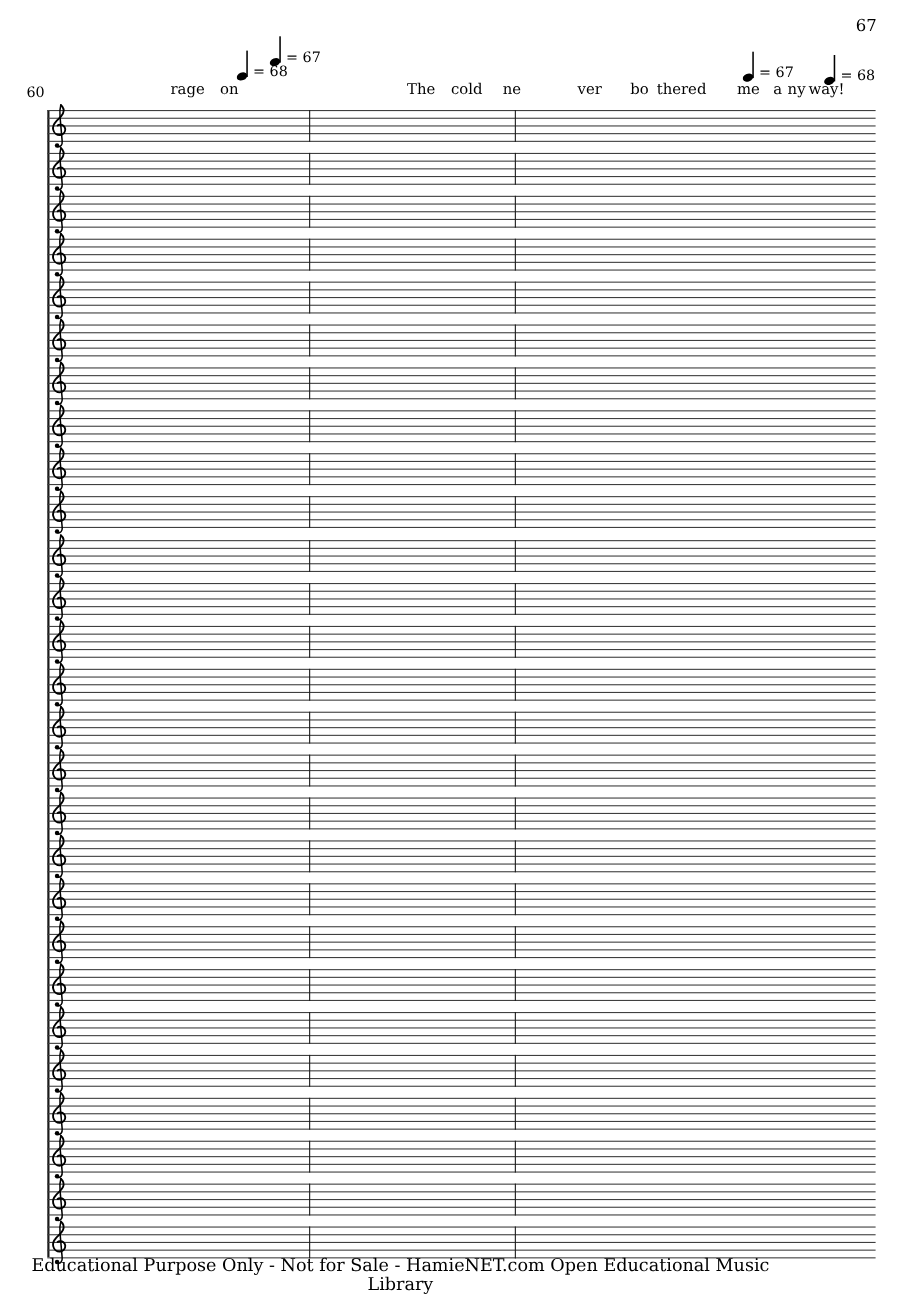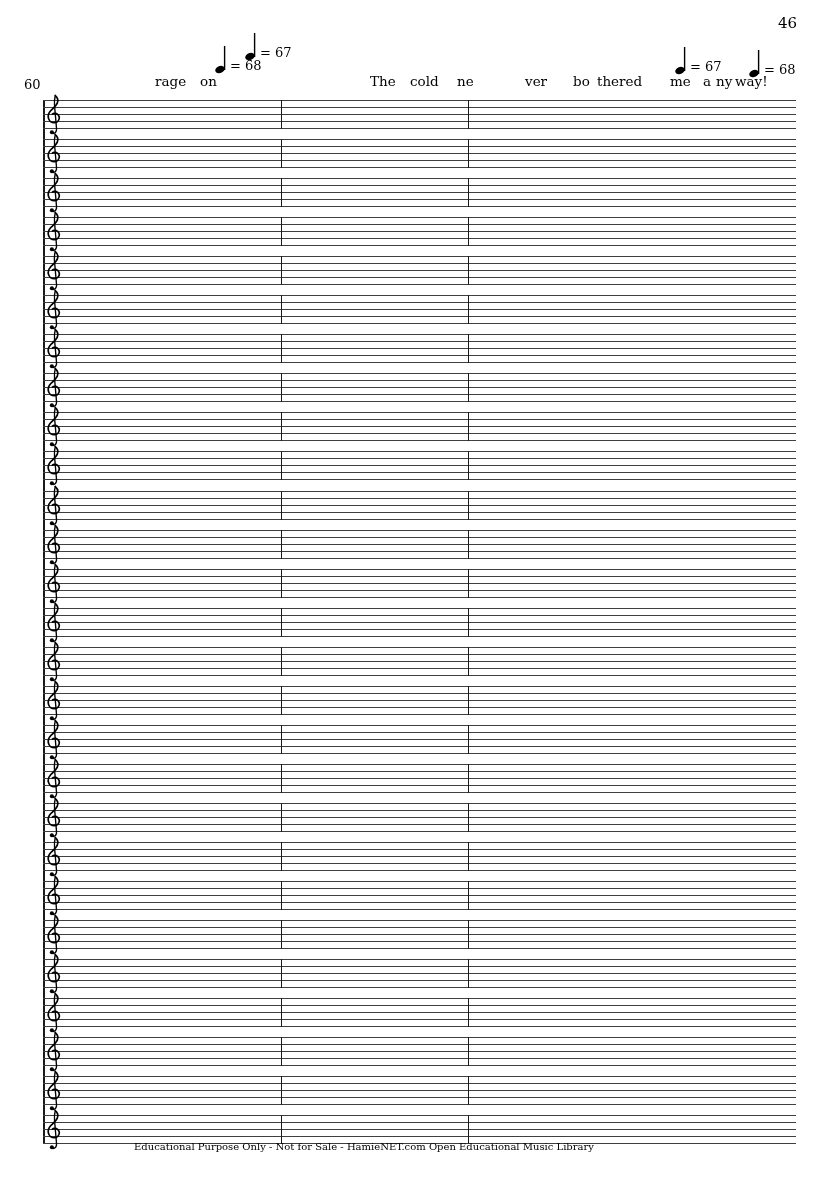--- a/index.html
+++ b/index.html
@@ -27,21 +27,21 @@
   .clef{position:absolute;left:2px;top:-9px;width:18px;height:48px;}
   .lyric-word{
     position:absolute;top:75px;
     font-size:13.5px;line-height:1;white-space:nowrap;
   }
   .tempo-mark{position:absolute;display:flex;align-items:flex-start;}
   .tempo-note{width:12px;height:30px;flex:0 0 auto;}
   .tempo-label{font-size:13px;line-height:1;margin-left:3px;margin-top:15px;white-space:nowrap;}
   .footer{
     position:absolute;left:0;top:1141px;width:728px;
-    text-align:center;font-size:10px;line-height:1.1;
+    text-align:center;font-size:16px;line-height:1.1;
   }
   .svg-defs{position:absolute;width:0;height:0;overflow:hidden;}
 </style>
 </head>
 <body>
 
 <svg class="svg-defs" aria-hidden="true">
   <defs>
     <symbol id="gclef" viewBox="0 0 22 52">
       <path d="M12.6,2.2 C15.4,4.6 16.4,8.4 14.9,11.7 C13.4,15 10,17.4 7.4,20.2 C4.7,23.1 3.4,26.3 4.1,29.5 C4.9,33.2 8.2,35.7 11.8,35.4 C15.3,35.1 17.8,32.2 17.5,29 C17.2,25.8 14.4,23.6 11.4,24 C10.5,24.1 9.7,24.4 9,24.9" fill="none" stroke="#000" stroke-width="2.1" stroke-linecap="round"></path>
@@ -49,21 +49,21 @@
       <circle cx="8.4" cy="47.1" r="2.5" fill="#000"></circle>
     </symbol>
     <symbol id="qnote" viewBox="0 0 12 30">
       <ellipse cx="5" cy="25.5" rx="4.9" ry="3.5" transform="rotate(-21 5 25.5)" fill="#000"></ellipse>
       <rect x="8.9" y="2" width="1.4" height="24" fill="#000"></rect>
     </symbol>
   </defs>
 </svg>
 
 <div class="page">
-  <div class="page-number">46</div>
+  <div class="page-number">67</div>
   <div class="measure-number">60</div>
 
   <div class="score-area">
     <div class="system-barline"></div>
 
   <div class="staff" style="top: 100px;">
         <div class="staff-line" style="top: 0px;"></div>
         <div class="staff-line" style="top: 7px;"></div>
         <div class="staff-line" style="top: 14px;"></div>
         <div class="staff-line" style="top: 21px;"></div>

